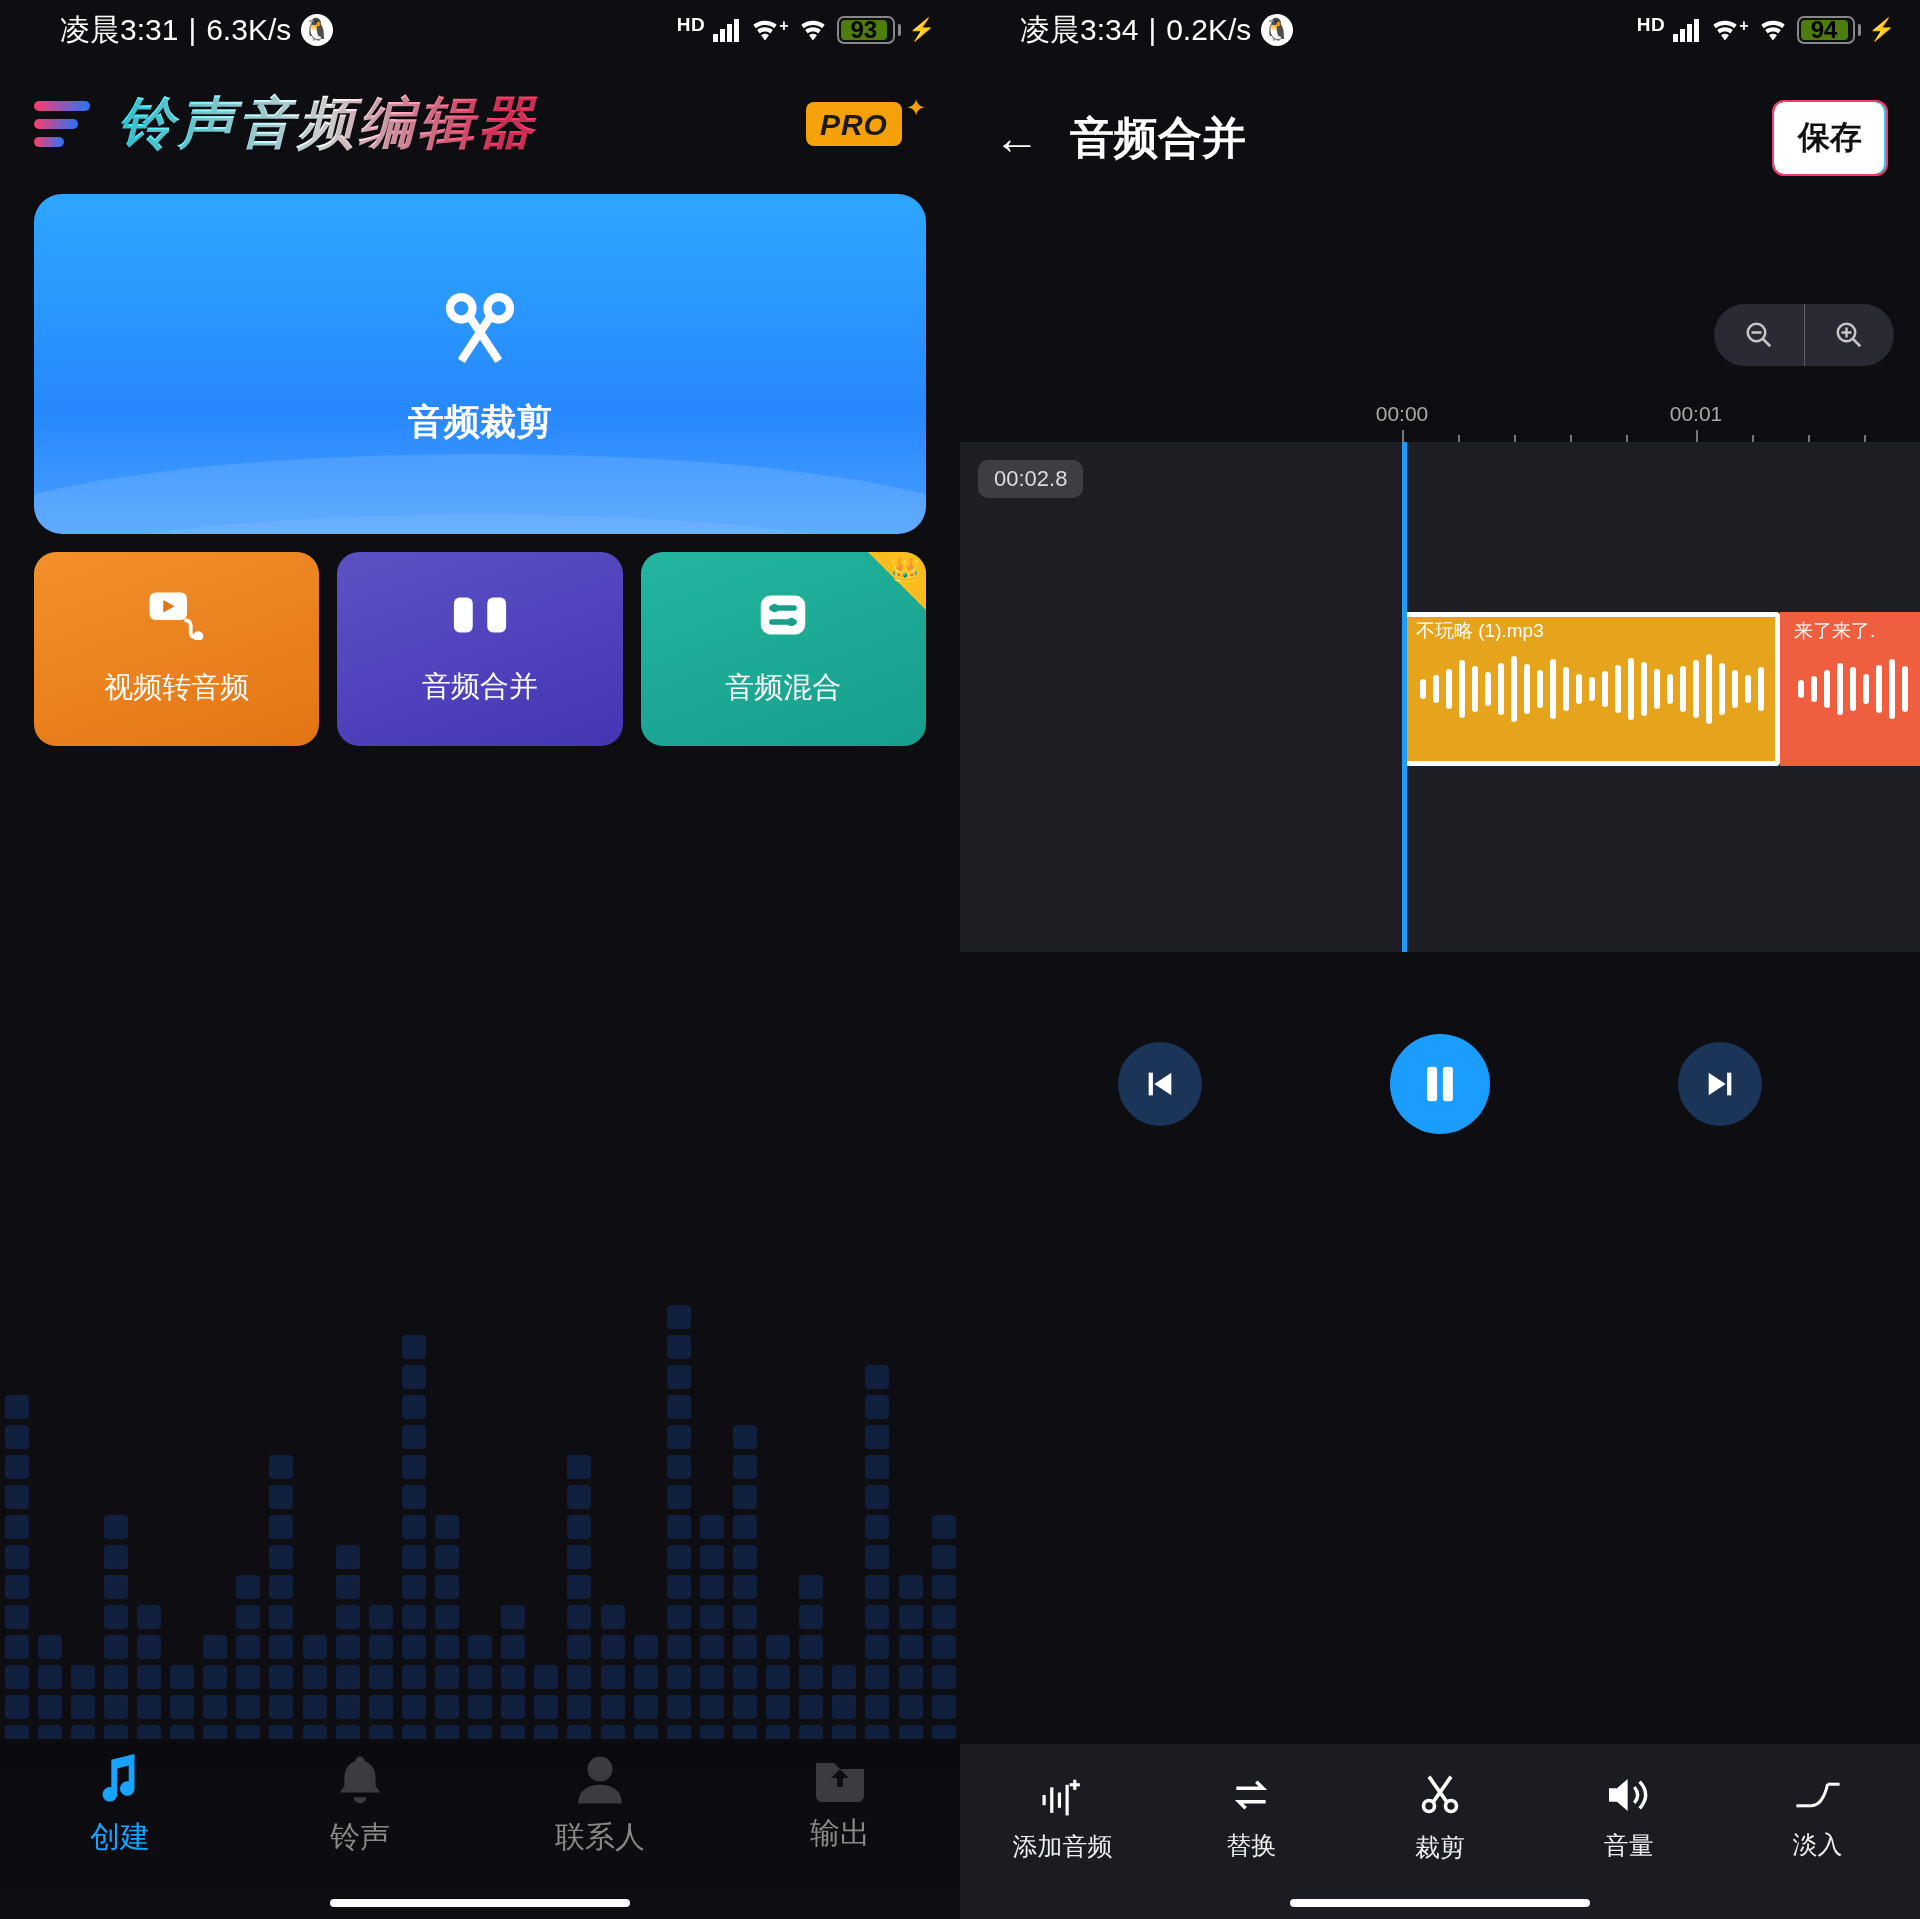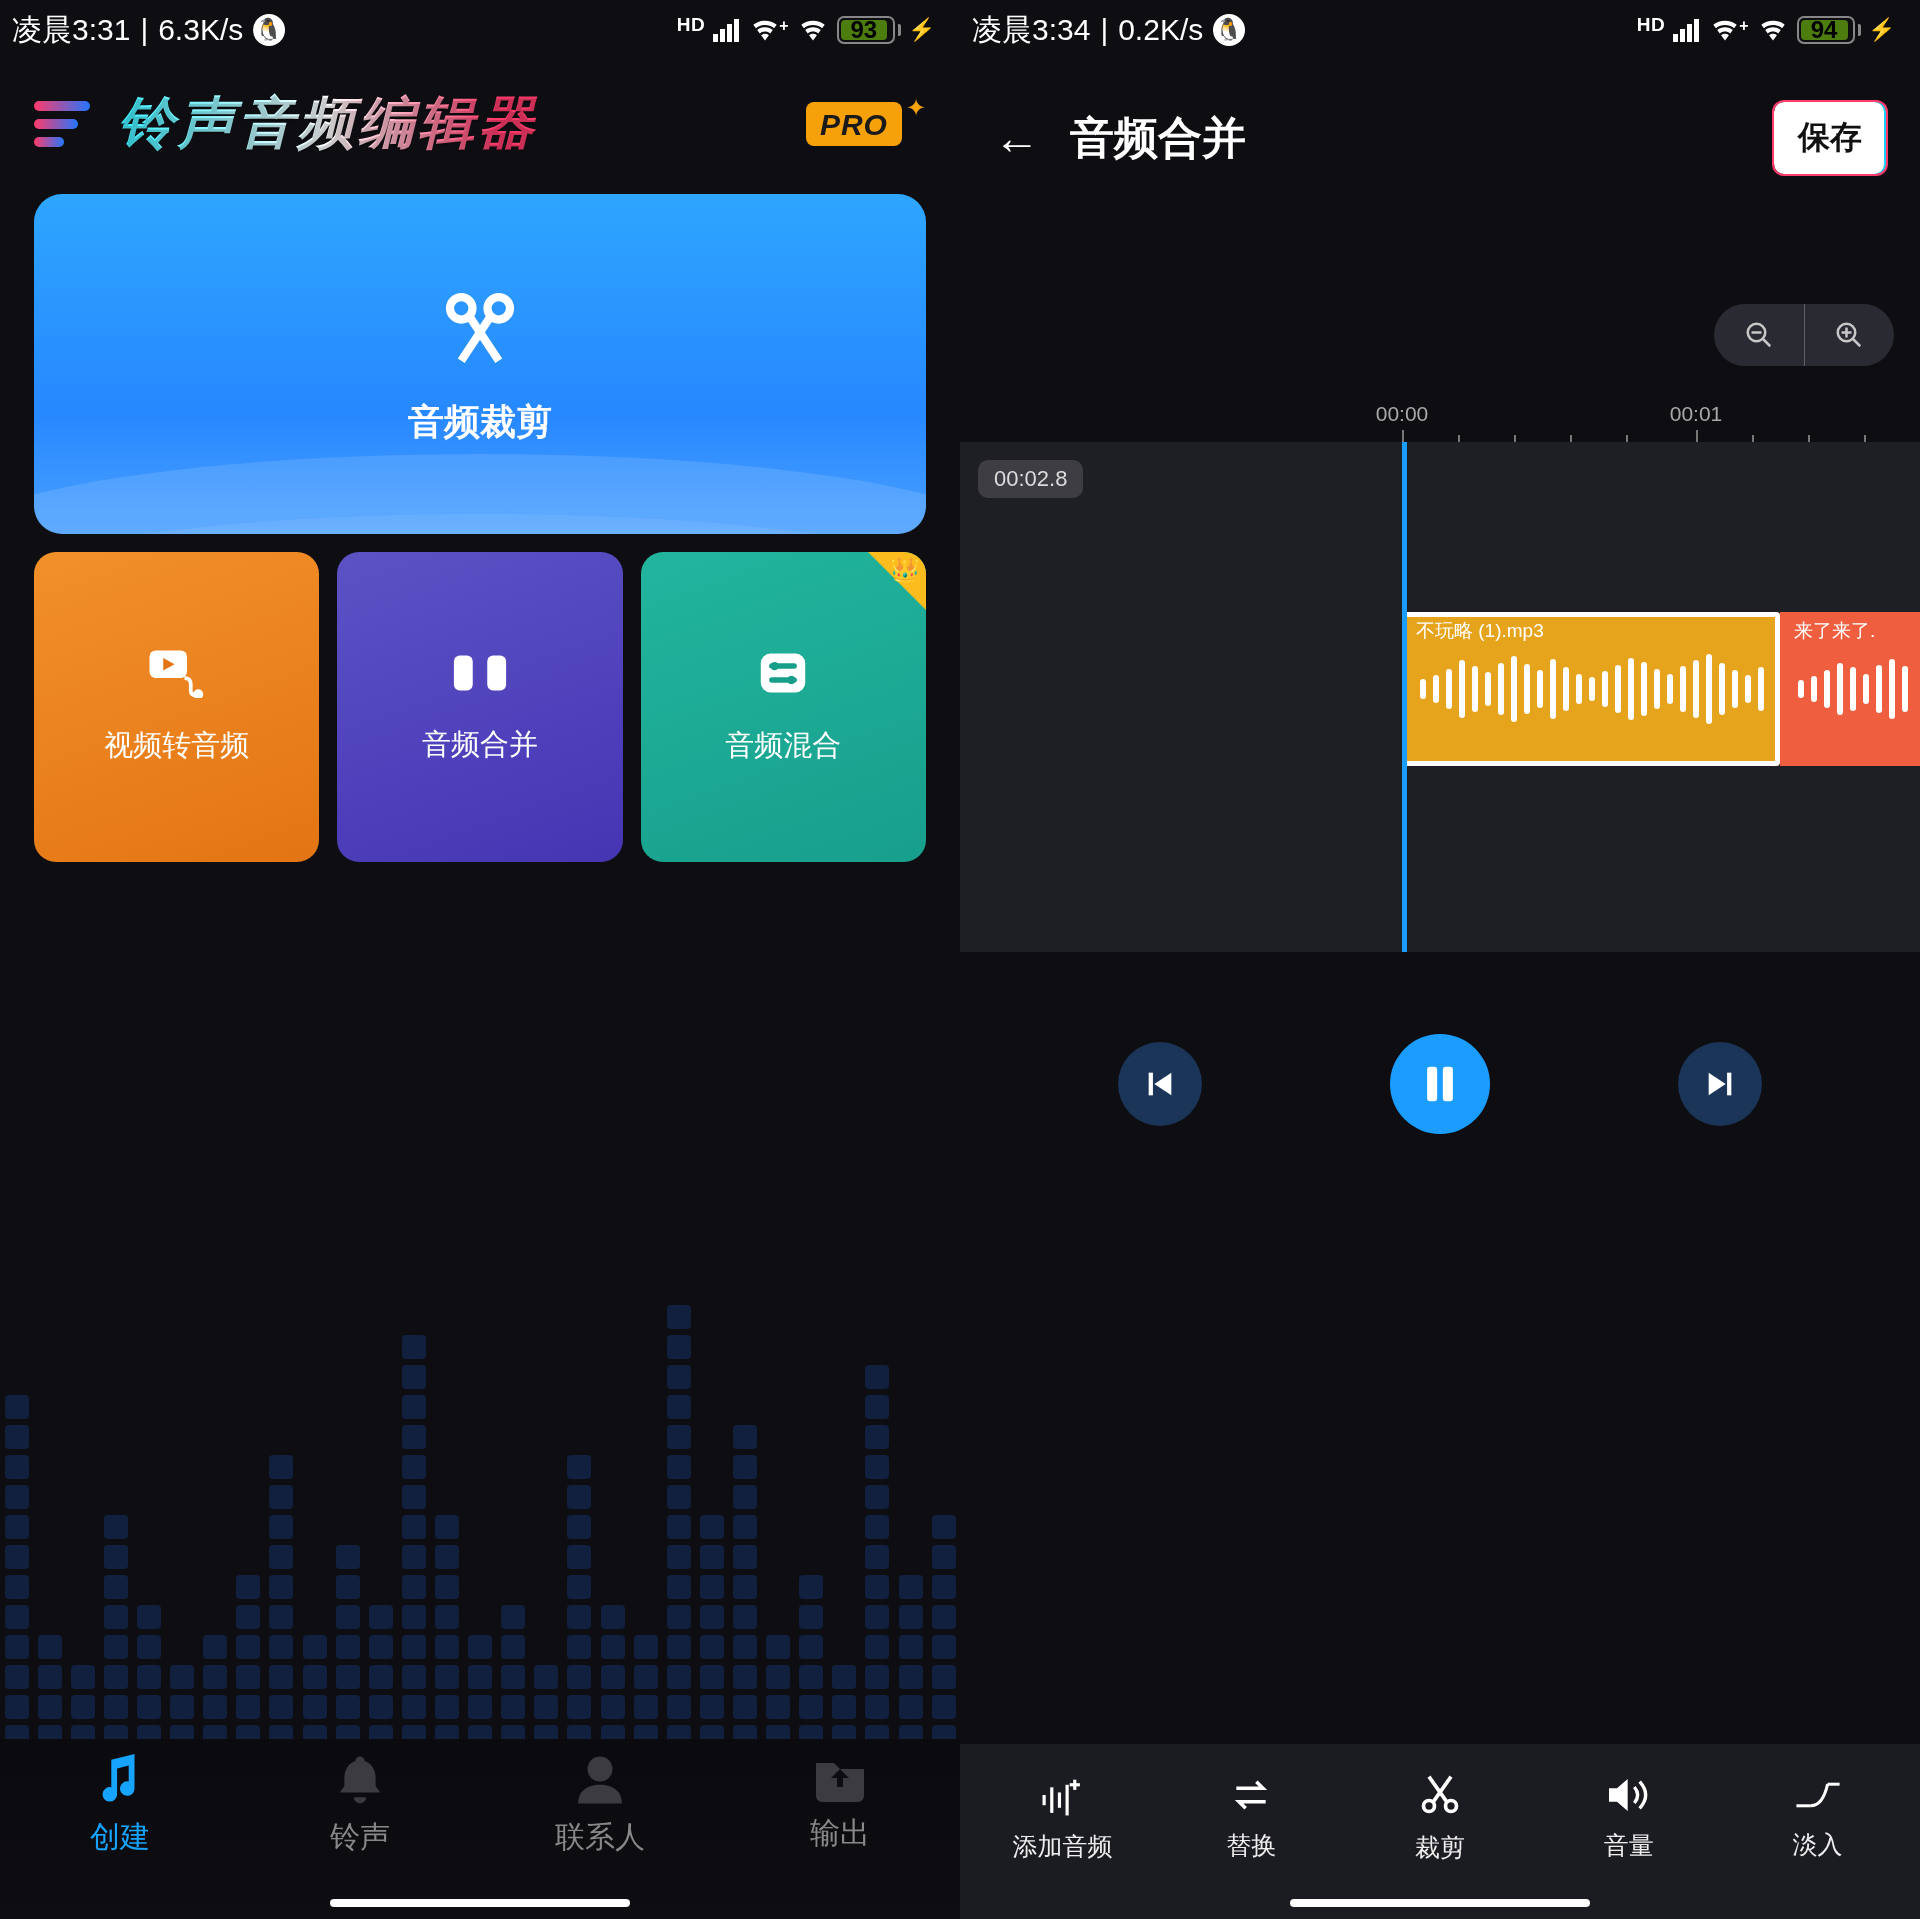--- a/index.html
+++ b/index.html
@@ -23,20 +23,21 @@
   
   .status-bar {
     display: flex;
     align-items: center;
     justify-content: space-between;
     padding: 8px 24px 4px 12px;
     font-size: 30px;
     font-weight: 500;
     height: 56px;
     z-index: 5;
+    margin-left: 48px;
   }
   .status-left {display: flex; align-items: center; gap: 10px;}
   .status-right {display: flex; align-items: center; gap: 8px;}
   .qq-icon {
     width: 32px; height: 32px; border-radius: 50%;
     background: #fff; display: flex;
     align-items: center; justify-content: center;
     font-size: 22px;
     color:#000;
   }
@@ -147,21 +148,21 @@
   .main-card-label {font-size: 36px; font-weight:600;}
 
   
   .cards-row {
     display:flex;
     gap: 18px;
     margin: 0 34px;
   }
   .small-card {
     flex:1;
-    height: 310px;
+    height: 194px;
     border-radius: 22px;
     display:flex;
     flex-direction: column;
     align-items: center;
     justify-content: center;
     gap: 28px;
     position: relative;
     overflow:hidden;
   }
   .small-card .label {font-size: 29px; font-weight:500;}

